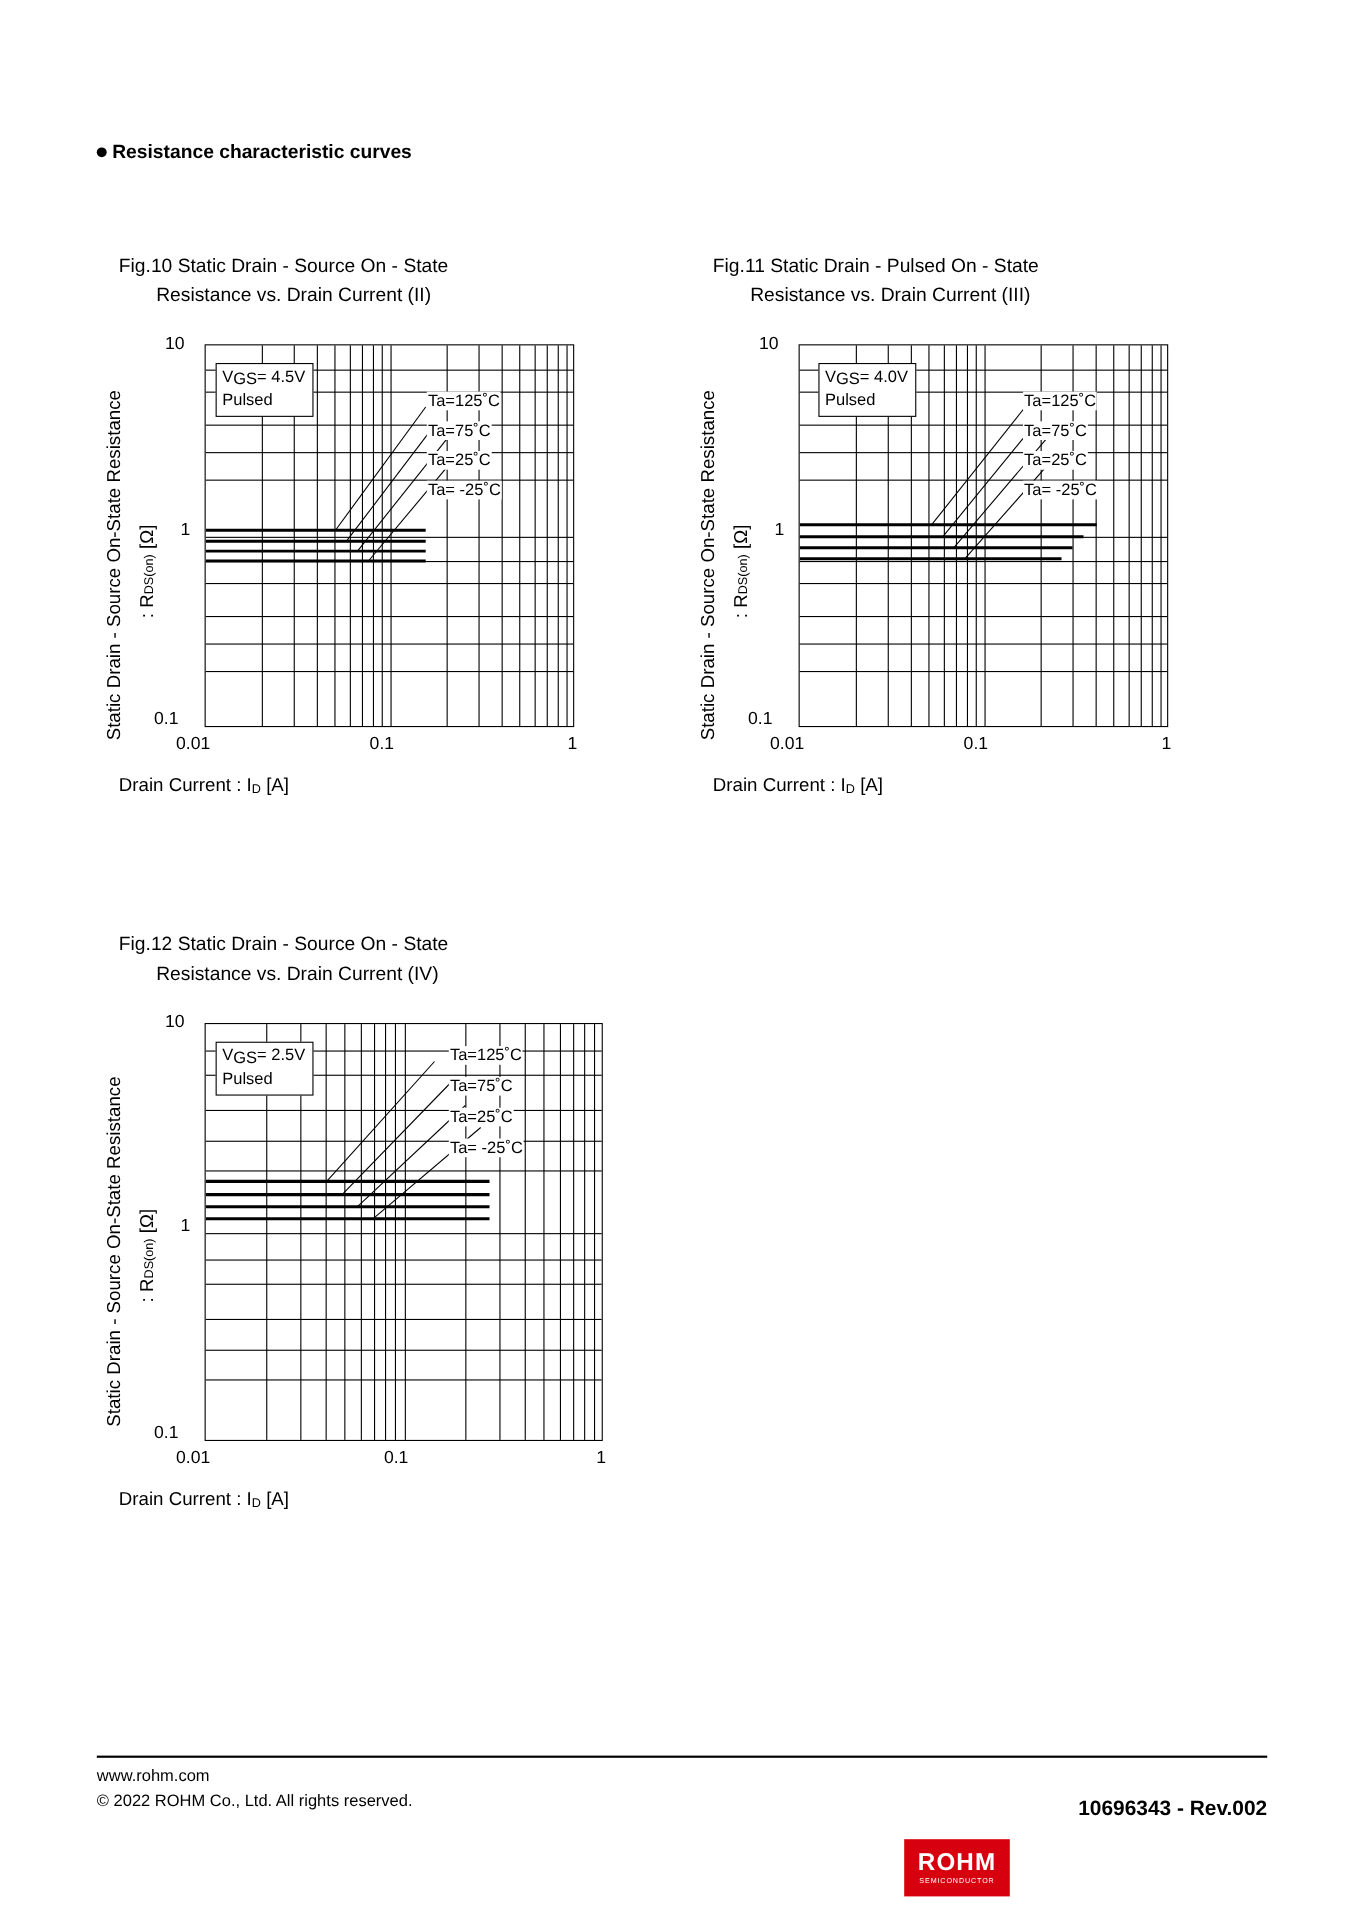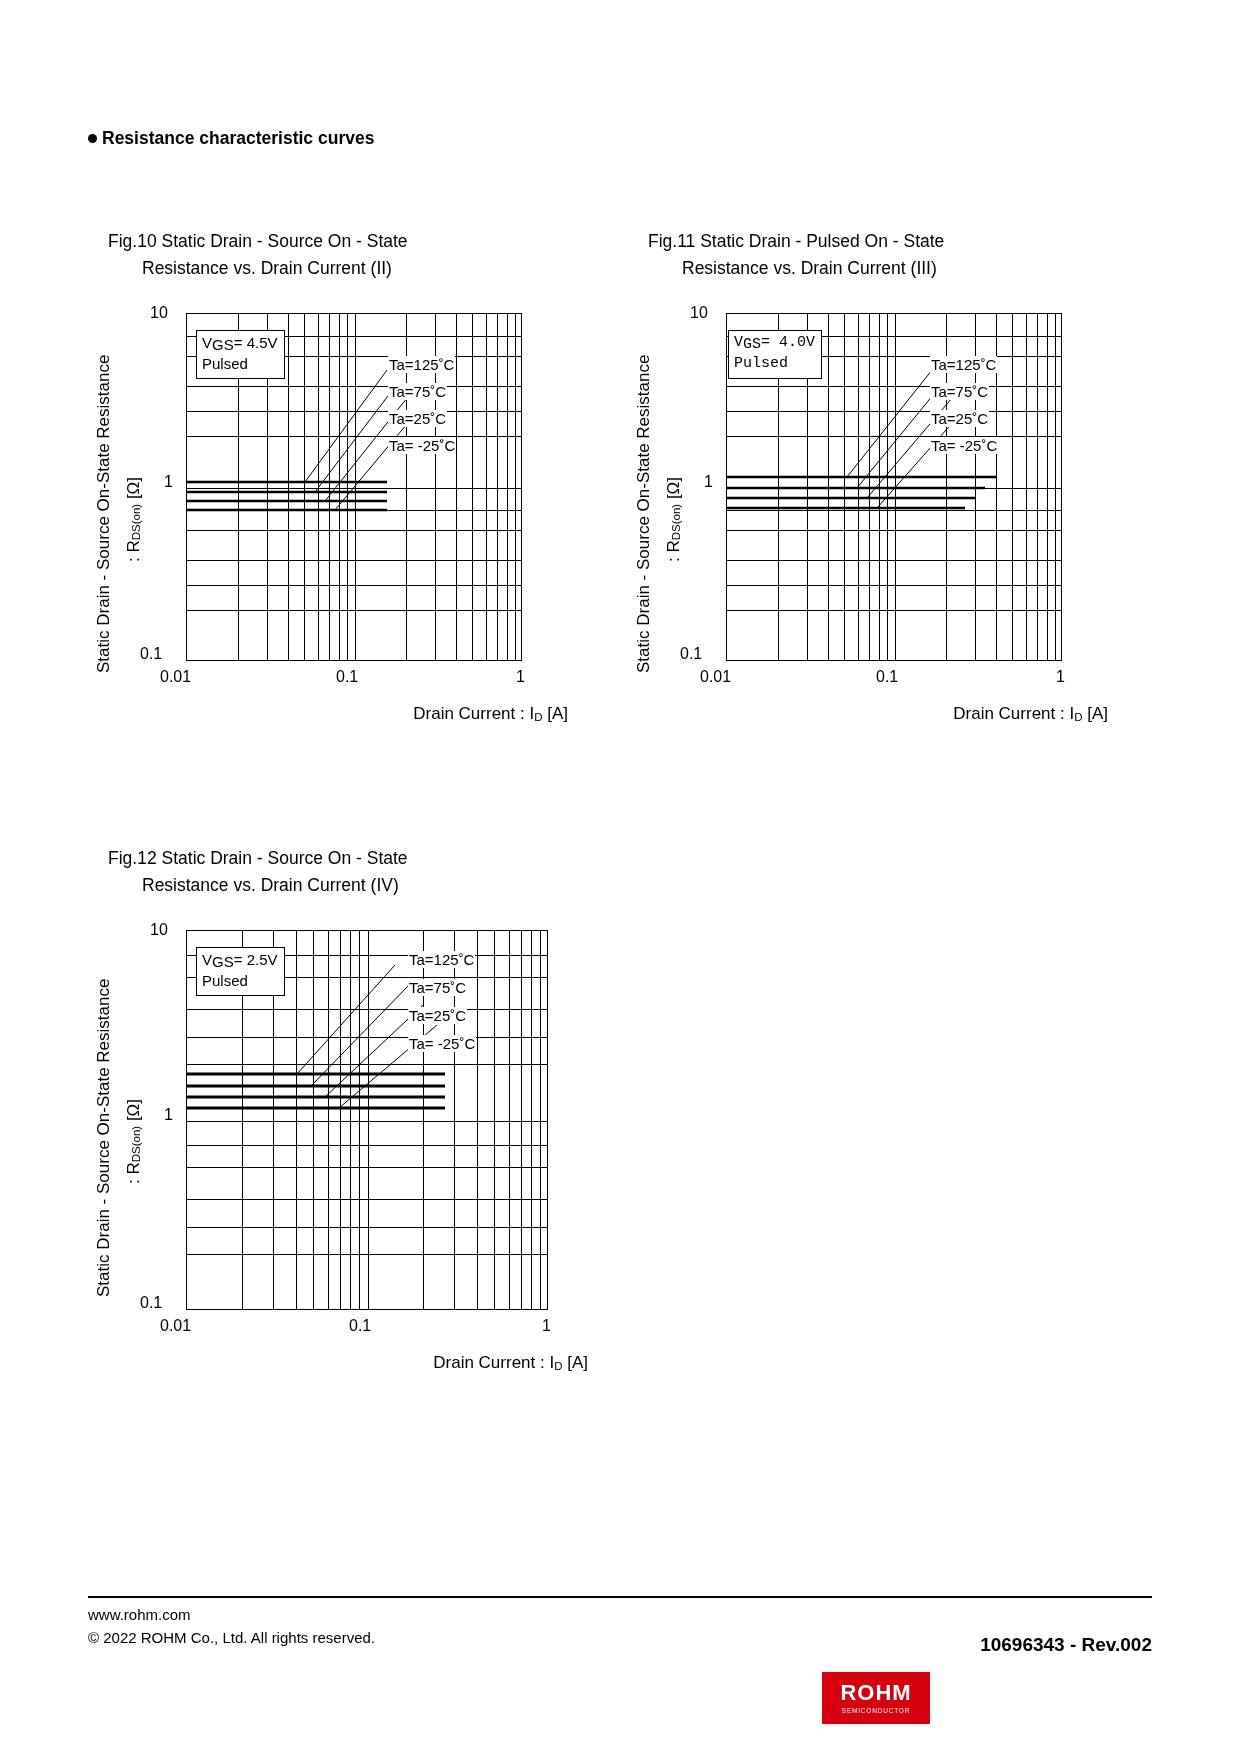--- a/index.html
+++ b/index.html
@@ -83,21 +83,21 @@
     white-space: nowrap;
     text-align: center;
   }
   .ylabel.main { font-size: 17px; }
   .ylabel.sub  { font-size: 17px; }
   .sub-rds { font-size: 11.5px; vertical-align: -2px; }
 
   .xlabel {
     position: absolute;
     font-size: 17px;
-    text-align: right;
+    text-align: left;
     width: 100%;
   }
   .sub-id { font-size: 11.5px; vertical-align: -2px; }
 
   
   .tick {
     position: absolute;
     font-size: 16px;
   }
 
@@ -160,21 +160,21 @@
     position: absolute;
     right: 88px;
     top: 1634px;
     font-size: 19px;
     font-weight: bold;
   }
   .rohm-logo {
     position: absolute;
     left: 822px;
     top: 1672px;
-    width: 108px;
+    width: 96px;
     height: 52px;
     background: #d7000f;
     color: #fff;
     display: flex;
     flex-direction: column;
     align-items: center;
     justify-content: center;
   }
   .rohm-logo .nm { font-size: 22px; font-weight: bold; letter-spacing: 1px; line-height: 1; }
   .rohm-logo .sub { font-size: 6.5px; letter-spacing: 0.8px; margin-top: 3px; }
@@ -331,21 +331,21 @@
           </g>
           <g stroke="#000" fill="none" stroke-width="1">
             <line x1="120" y1="163" x2="205" y2="56"></line>
             <line x1="130" y1="174" x2="215" y2="70"></line>
             <line x1="140" y1="184" x2="225" y2="84"></line>
             <line x1="150" y1="194" x2="235" y2="98"></line>
           </g>
         </svg>
       </div>
 
-      <div class="note-box" style="left:110px; top:26px;font-family:Liberation Mono, monospace;">
+      <div class="note-box" style="left:126px; top:26px;">
         <div><span>V</span><span class="sub-gs">GS</span><span>= 4.0V</span></div>
         <div>Pulsed</div>
       </div>
 
       <div class="curve-label" style="left:312px; top:52px;">Ta=125˚C</div>
       <div class="curve-label" style="left:312px; top:79px;">Ta=75˚C</div>
       <div class="curve-label" style="left:312px; top:106px;">Ta=25˚C</div>
       <div class="curve-label" style="left:312px; top:133px;">Ta= -25˚C</div>
 
       <div class="tick" style="left:82px; top:364px;">0.01</div>

